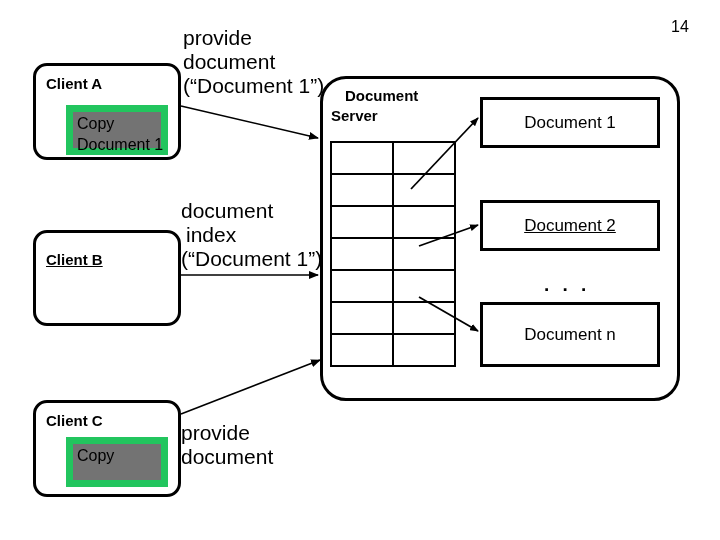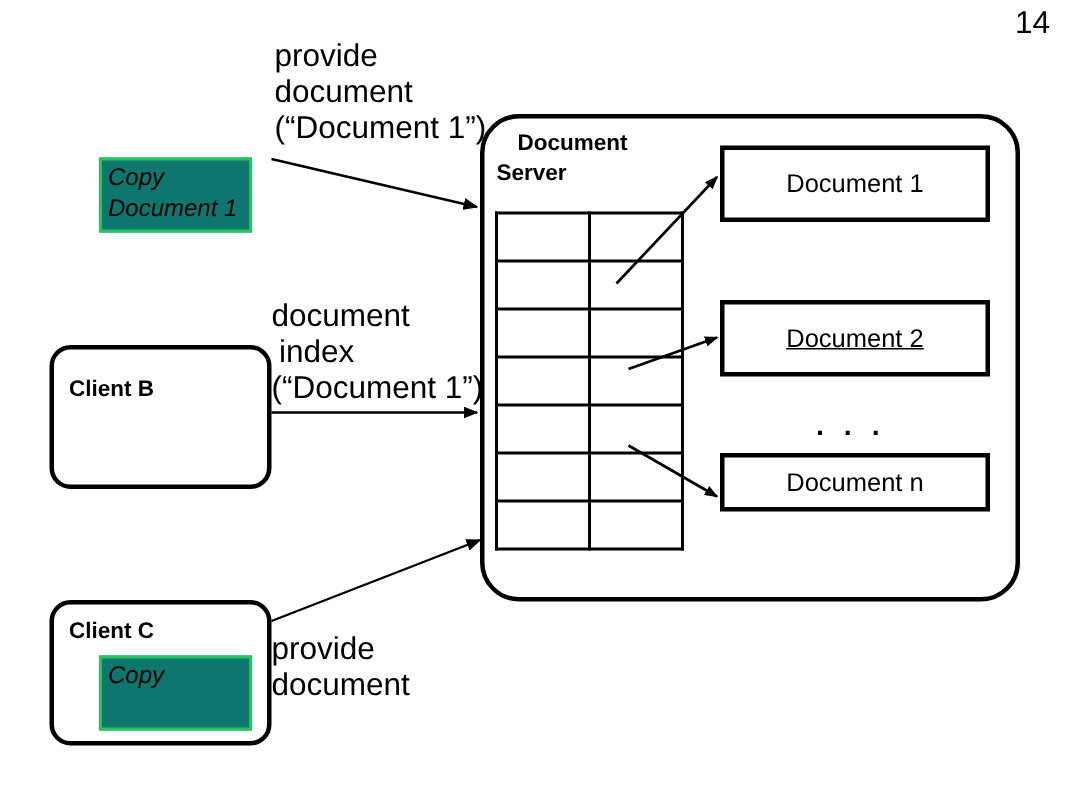--- a/index.html
+++ b/index.html
@@ -18,24 +18,24 @@
     position: relative;
     width: 720px;
     height: 540px;
     background: #ffffff;
   }
 
   
   .slide-number {
     position: absolute;
     left: 660px;
-    top: 6px;
+    top: 17px;
     width: 40px;
-    text-align: right;
-    font-size: 21px;
+    text-align: center;
+    font-size: 16px;
     line-height: 20px;
     color: #000;
   }
 
   
   .client-box {
     position: absolute;
     border: 3px solid #000;
     border-radius: 14px;
     background: #ffffff;
@@ -47,25 +47,24 @@
     top: 9px;
     font-size: 15px;
     font-weight: bold;
     line-height: 18px;
     white-space: nowrap;
   }
 
   
   .copy-box {
     position: absolute;
-    border: 2px solid #22c55e;
-    background: #0f766e;
+    border: 7px solid #22c55e;
+    background: #737373;
     box-sizing: border-box;
     overflow: visible;
-    font-style: italic;
   }
   .copy-text {
     position: absolute;
     left: 4px;
     top: 1px;
     font-size: 16px;
     line-height: 21px;
     white-space: nowrap;
   }
 
@@ -142,27 +141,30 @@
     pointer-events: none;
   }
 </style>
 </head>
 <body>
 
 <div id="slide">
 
   <div class="slide-number">14</div>
 
+  <div class="client-box" style="left:33px; top:63px; width:148px; height:97px;">
+    <div class="client-label">Client A</div>
+  </div>
   <div class="copy-box" style="left:66px; top:105px; width:102px; height:50px;">
     <div class="copy-text" style="top:1px;">Copy</div>
     <div class="copy-text" style="top:22px;">Document 1</div>
   </div>
 
   <div class="client-box" style="left:33px; top:230px; width:148px; height:96px;">
-    <div class="client-label" style="top:18px;">Client B</div>
+    <div class="client-label" style="top:18px;text-decoration:underline;">Client B</div>
   </div>
 
   <div class="client-box" style="left:33px; top:400px; width:148px; height:97px;text-decoration:underline;">
     <div class="client-label">Client C</div>
   </div>
   <div class="copy-box" style="left:66px; top:437px; width:102px; height:50px;">
     <div class="copy-text" style="top:1px;">Copy</div>
   </div>
 
   <div class="server-box" style="left:320px; top:76px; width:360px; height:325px;">
@@ -206,21 +208,21 @@
   <div class="doc-box" style="left:480px; top:97px; width:180px; height:51px;">
     <span class="doc-text">Document 1</span>
   </div>
 
   <div class="doc-box" style="left:480px; top:200px; width:180px; height:51px;text-decoration:underline;">
     <span class="doc-text">Document 2</span>
   </div>
 
   <div class="ellipsis" style="left:544px; top:275px;">. . .</div>
 
-  <div class="doc-box" style="left:480px; top:302px; width:180px; height:39px;text-align:right;">
+  <div class="doc-box" style="left:480px; top:302px; width:180px; height:65px;text-align:right;">
     <span class="doc-text">Document n</span>
   </div>
 
   <div class="msg-label" style="left:183px; top:26px;">provide</div>
   <div class="msg-label" style="left:183px; top:50px;">document</div>
   <div class="msg-label" style="left:183px; top:74px;">(“Document 1”)</div>
 
   <div class="msg-label" style="left:181px; top:199px;">document</div>
   <div class="msg-label" style="left:186px; top:223px;">index</div>
   <div class="msg-label" style="left:181px; top:247px;">(“Document 1”)</div>

